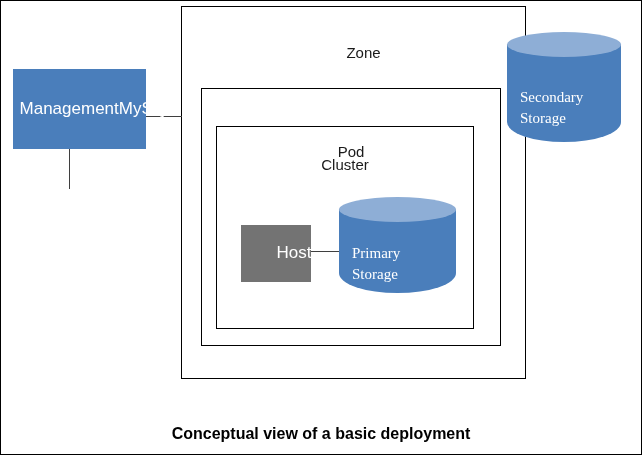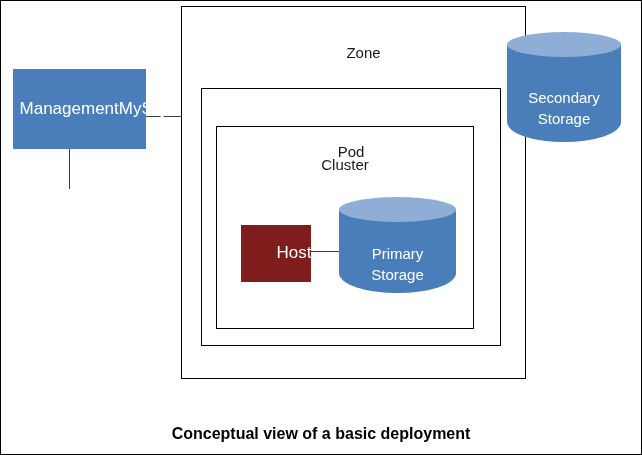--- a/index.html
+++ b/index.html
@@ -61,27 +61,27 @@
   .cyl-top {
     position: absolute;
     left: 0;
     right: 0;
     border-radius: 50%;
   }
   .cyl-text {
     position: absolute;
     left: 0;
     right: 0;
-    text-align: center;
     color: #ffffff;
     font-size: 15px;
     line-height: 1.4;
-    font-family: Liberation Sans, sans-serif;
+    font-family: Liberation Serif, serif;
     white-space: pre;
     z-index: 3;
+    padding-left: 13px;
   }
   .connector {
     position: absolute;
     background: #3f3f3f;
   }
   .connector.h { height: 1px; }
   .connector.v { width: 1px; }
   .caption {
     position: absolute;
     left: 0;
@@ -115,21 +115,21 @@
   <div class="connector v" style="left:68px; top:148px; height:40px;"></div>
 
   <div class="node-box" style="left:12px; top:68px; width:133px; height:80px; background:#4a7ebb;">
     <span>Management</span>
     <span>MySQL</span>
   </div>
 
 
   <div class="connector h" style="left:310px; top:250px; width:50px;"></div>
 
-  <div class="node-box" style="left:240px; top:224px; width:70px; height:57px; background:#7f1d1d;">
+  <div class="node-box" style="left:240px; top:224px; width:70px; height:57px; background:#737373;">
     <span>Host</span>
   </div>
 
   <div class="cylinder" style="left:338px; top:196px; width:117px; height:108px;">
     <div class="cyl-body" style="top:12px; height:84px; background:#4a7ebb; border-bottom-left-radius:50% 20px; border-bottom-right-radius:50% 20px;"></div>
     <div class="cyl-top" style="top:0px; height:25px; background:#8eaed6;"></div>
     <div class="cyl-text" style="top:46px;"><span>Primary</span><br><span>Storage</span></div>
   </div>
 
   <div class="cylinder" style="left:506px; top:31px; width:114px; height:122px;">

